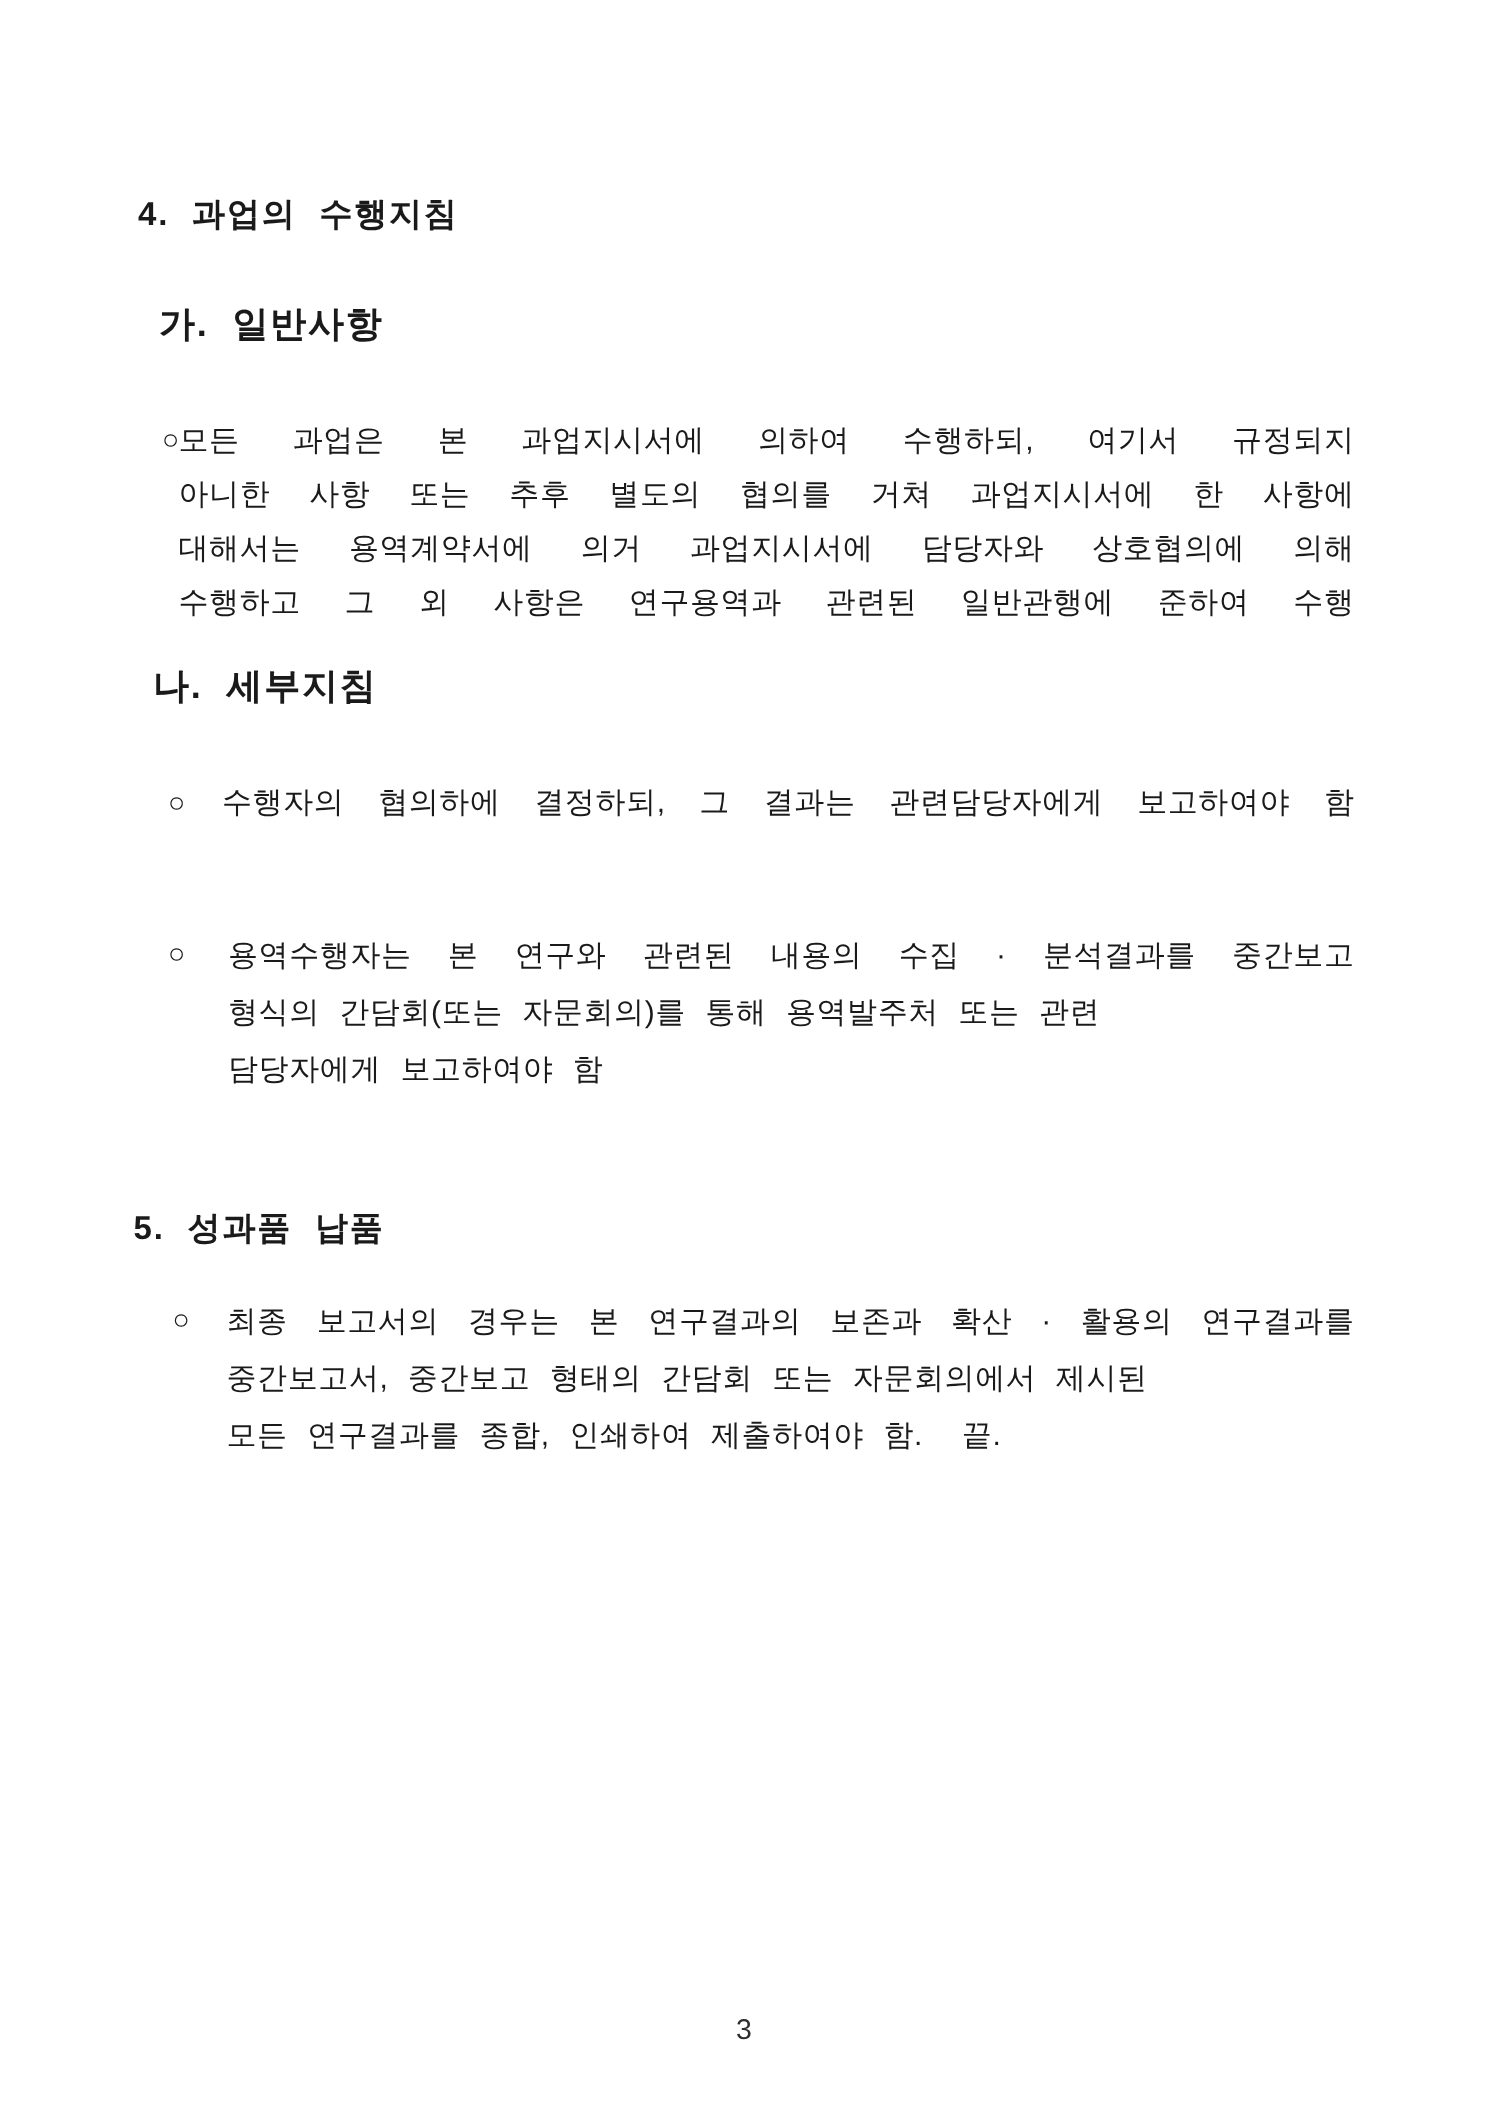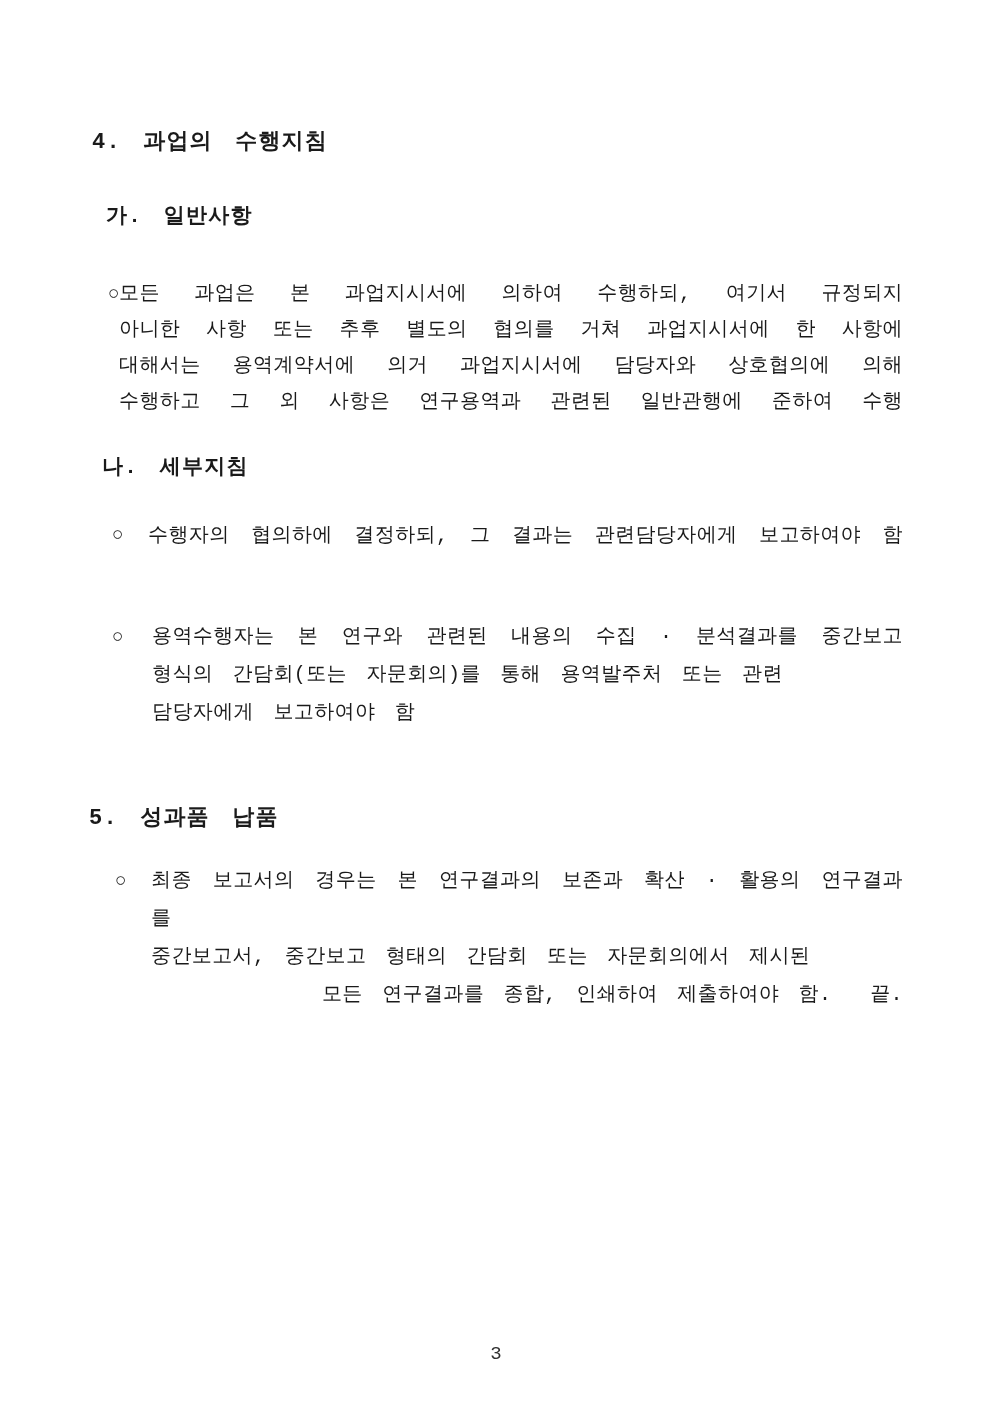--- a/index.html
+++ b/index.html
@@ -5,36 +5,36 @@
   html, body {
     margin: 0;
     padding: 0;
     background: #ffffff;
   }
   .page {
     position: relative;
     width: 992px;
     height: 1400px;
     background: #ffffff;
-    font-family: Liberation Mono, monospace;
+    font-family: Liberation Sans, sans-serif;
     color: #1a1a1a;
     overflow: hidden;
   }
   .hd {
     position: absolute;
     margin: 0;
     font-weight: bold;
     font-size: 22px;
     line-height: 30px;
     letter-spacing: 1.2px;
     word-spacing: 8px;
     white-space: nowrap;
   }
   .hd.sub {
-    font-size: 21px;
+    font-size: 24px;
   }
   .bullet {
     position: absolute;
   }
   .marker {
     position: absolute;
     left: 0;
     top: 0;
     font-size: 19px;
     line-height: inherit;
@@ -47,21 +47,20 @@
     letter-spacing: 0.4px;
     word-spacing: 7px;
     text-align: left;
   }
   .line.just {
     text-align: justify;
     text-align-last: justify;
   }
   .line.pre {
     white-space: pre-wrap;
-    text-align: right;
   }
   .pagenum {
     position: absolute;
     left: 0;
     right: 0;
     top: 1343px;
     text-align: center;
     font-size: 19px;
     color: #2e2e2e;
     letter-spacing: 0;
@@ -79,21 +78,21 @@
   <div class="bullet" style="left:108px; top:276px; width:795px; line-height:36px">
     <span class="marker">○</span>
     <div class="lines" style="margin-left:11px">
       <div class="line just">모든 과업은 본 과업지시서에 의하여 수행하되, 여기서 규정되지</div>
       <div class="line just">아니한 사항 또는 추후 별도의 협의를 거쳐 과업지시서에 한 사항에</div>
       <div class="line just">대해서는 용역계약서에 의거 과업지시서에 담당자와 상호협의에 의해</div>
       <div class="line just">수행하고 그 외 사항은 연구용역과 관련된 일반관행에 준하여 수행</div>
     </div>
   </div>
 
-  <h3 class="hd sub" style="left:102px; top:453px">나. 세부지침</h3>
+  <h3 class="hd sub" style="left:102px; top:443px">나. 세부지침</h3>
 
   <div class="bullet" style="left:112px; top:517px; width:791px; line-height:37px">
     <span class="marker">○</span>
     <div class="lines" style="margin-left:36px">
       <div class="line just">수행자의 협의하에 결정하되, 그 결과는 관련담당자에게 보고하여야 함</div>
     </div>
   </div>
 
   <div class="bullet" style="left:112px; top:618px; width:791px; line-height:38px">
     <span class="marker">○</span>

